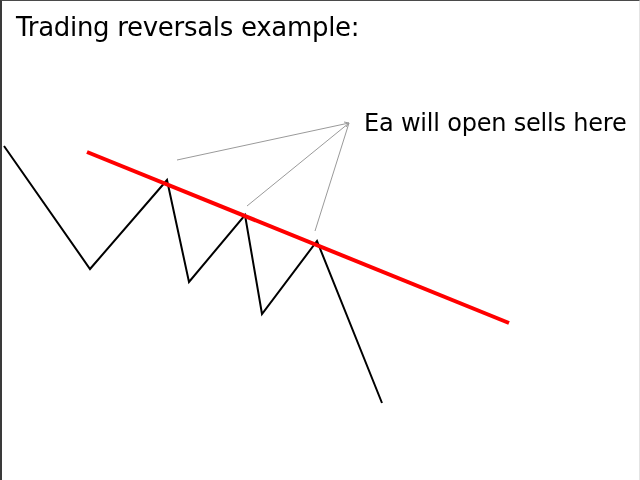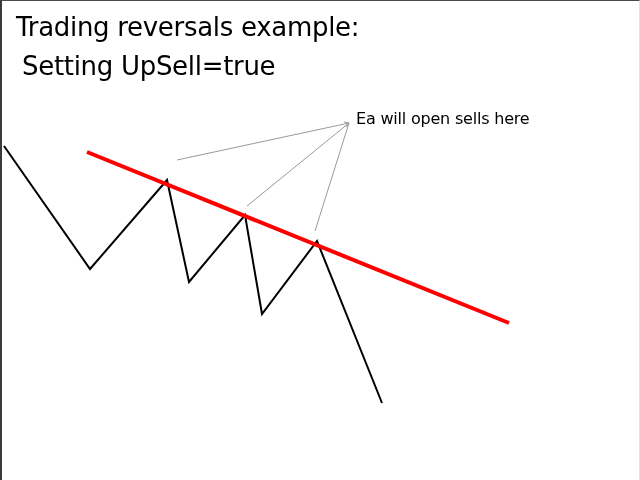--- a/index.html
+++ b/index.html
@@ -10,30 +10,29 @@
       border-top: 1px solid #4a4a4a;
       border-left: 2px solid #3a3a3a;
       border-right: 1px solid #e4e4e4;
     }
     .label {
       position: absolute; font-family: "DejaVu Sans", sans-serif; color: #000;
       white-space: nowrap; line-height: 1;
     }
     .title { left: 14px; top: 13px; font-size: 26px; letter-spacing: -0.3px; }
     .subtitle { left: 20px; top: 52px; font-size: 26px; letter-spacing: -0.3px; }
-    .annotation { left: 354px; top: 110px; font-size: 16px; letter-spacing: -0.2px; }
+    .annotation { left: 362px; top: 110px; font-size: 24px; letter-spacing: -0.2px; }
     .line-label { left: 518px; top: 302px; font-size: 24px; }
     svg.drawing { position: absolute; left: 0; top: 0; }
   </style>
 </head>
 <body>
 
 <div class="canvas">
   <div class="label title">Trading reversals example:</div>
-  <div class="label subtitle">Setting UpSell=true</div>
   <div class="label annotation">Ea will open sells here</div>
 
   <svg class="drawing" width="640" height="480" viewBox="0 0 640 480">
     <g stroke="#9a9a9a" stroke-width="1" fill="none">
       <line id="pl0" x1="347" y1="122" x2="175" y2="159" stroke="#9a9a9a"></line>
       <line id="pl1" x1="347" y1="122" x2="245" y2="205" stroke="#9a9a9a"></line>
       <line id="pl2" x1="347" y1="122" x2="313" y2="230" stroke="#9a9a9a"></line>
       <path id="pl-arrow" stroke="#9a9a9a" fill="none" d="M342,121 L347,122 L344,126"></path>
     </g>
     <polyline id="price-path" fill="none" stroke="#000000" stroke-width="2" stroke-linejoin="miter" points="2,145 88,268 165,179 187,281 243,214 260,313 315,240 380,402"></polyline>

